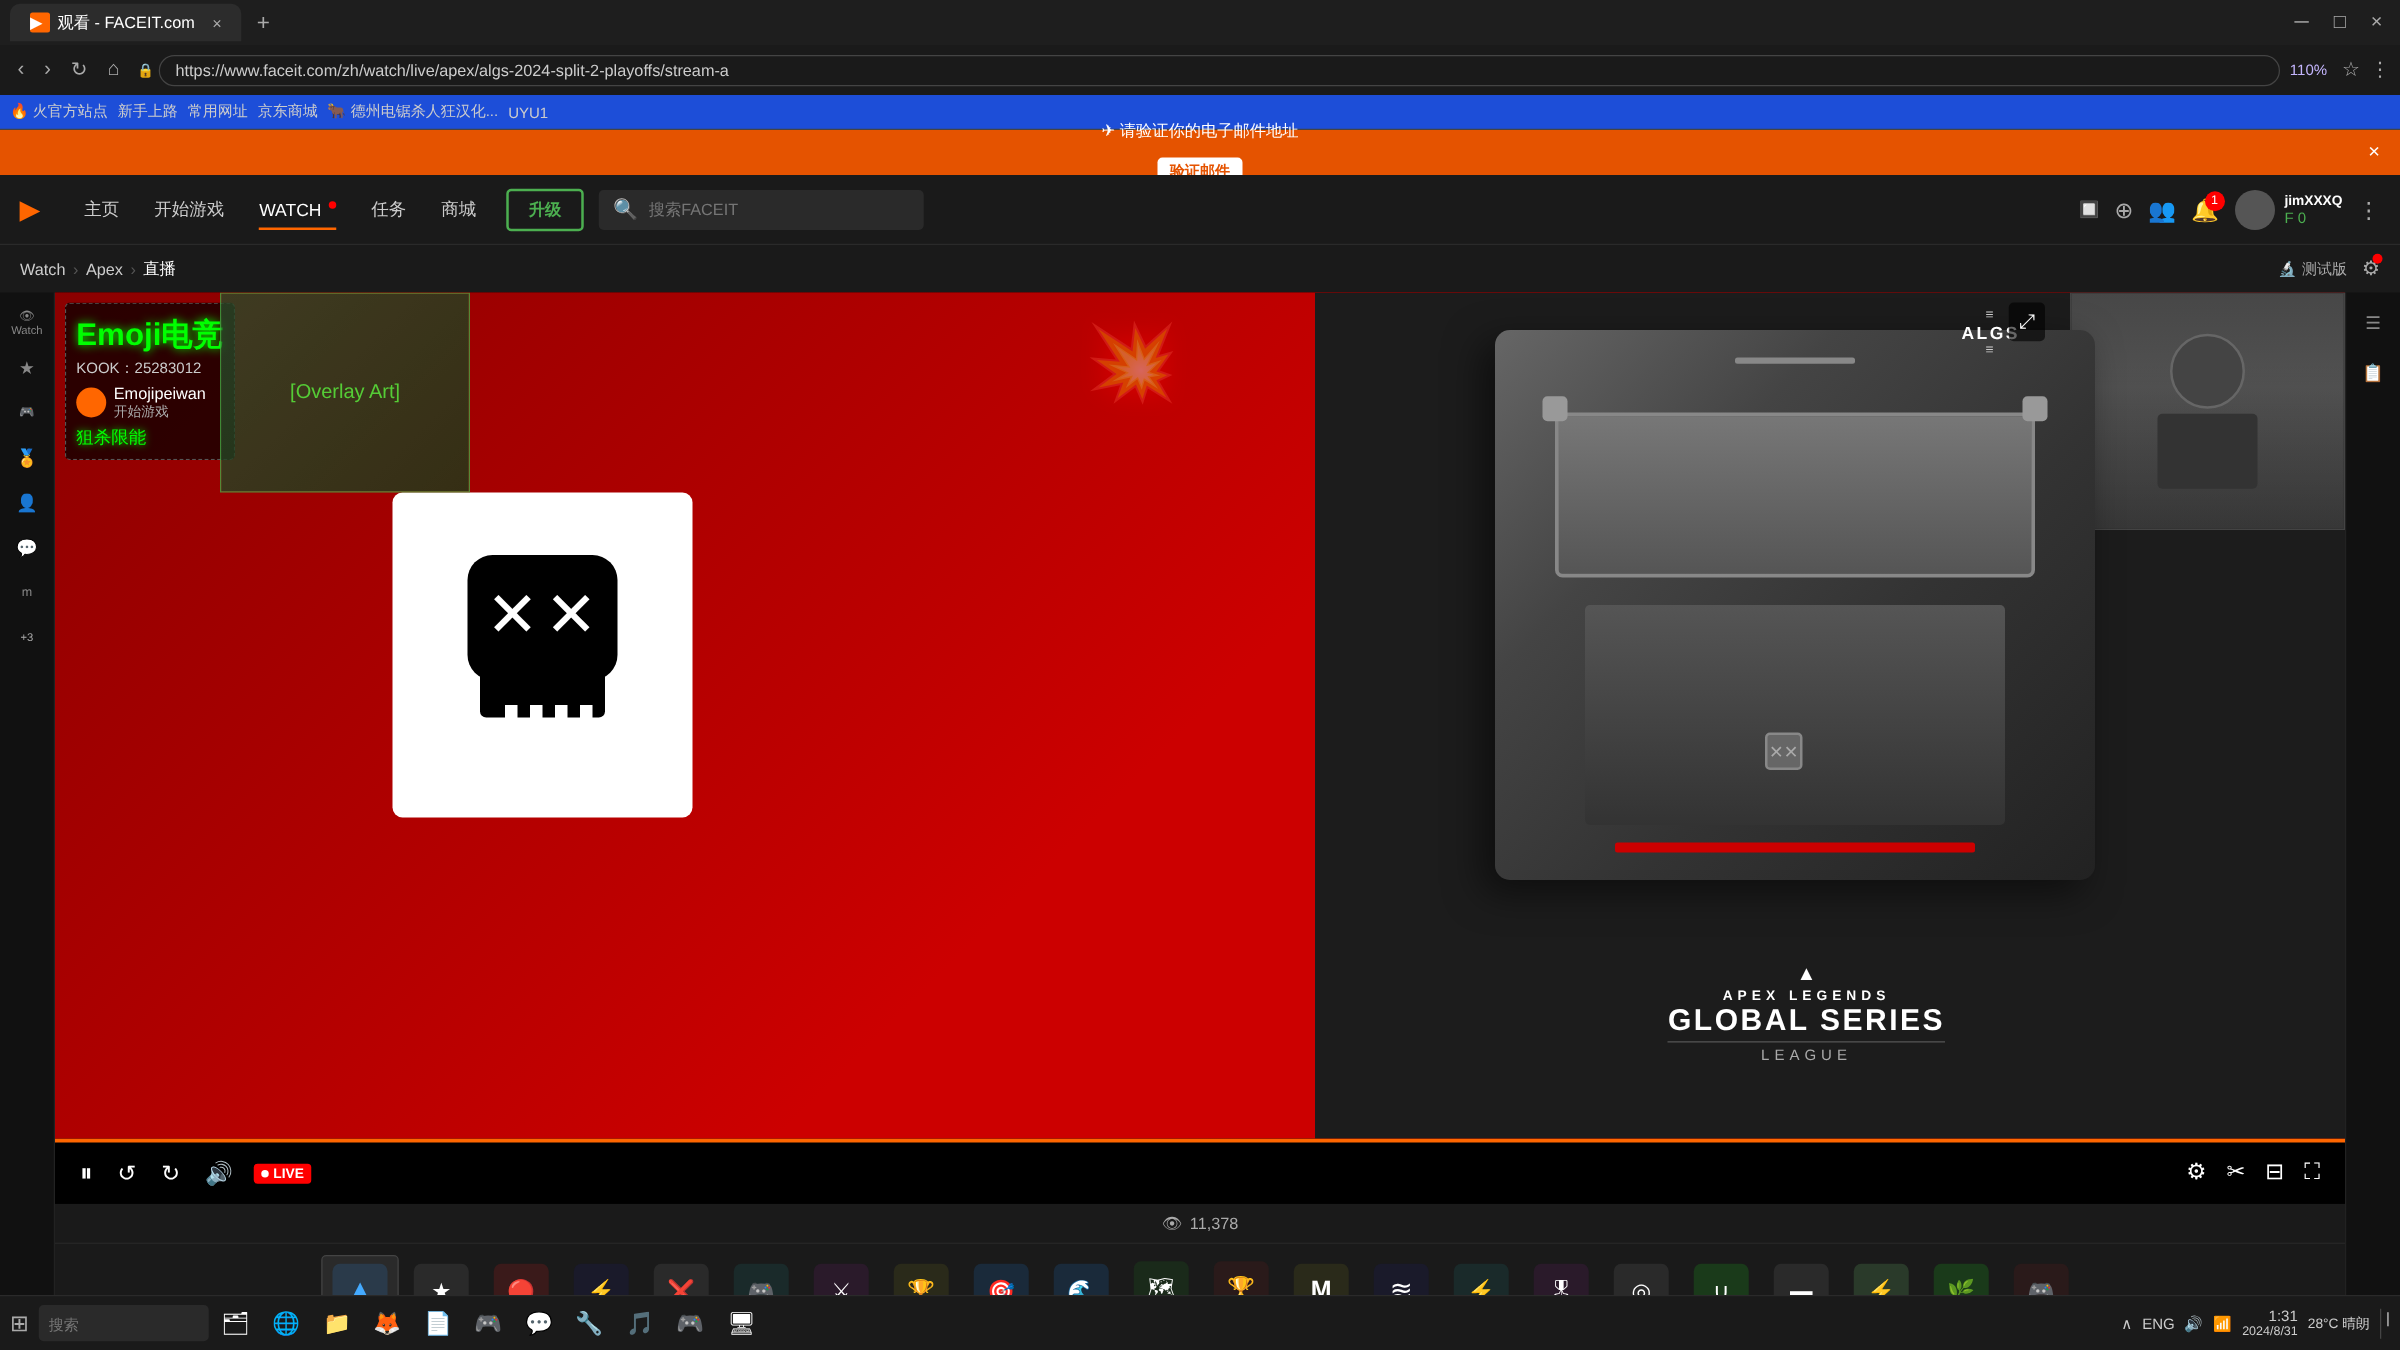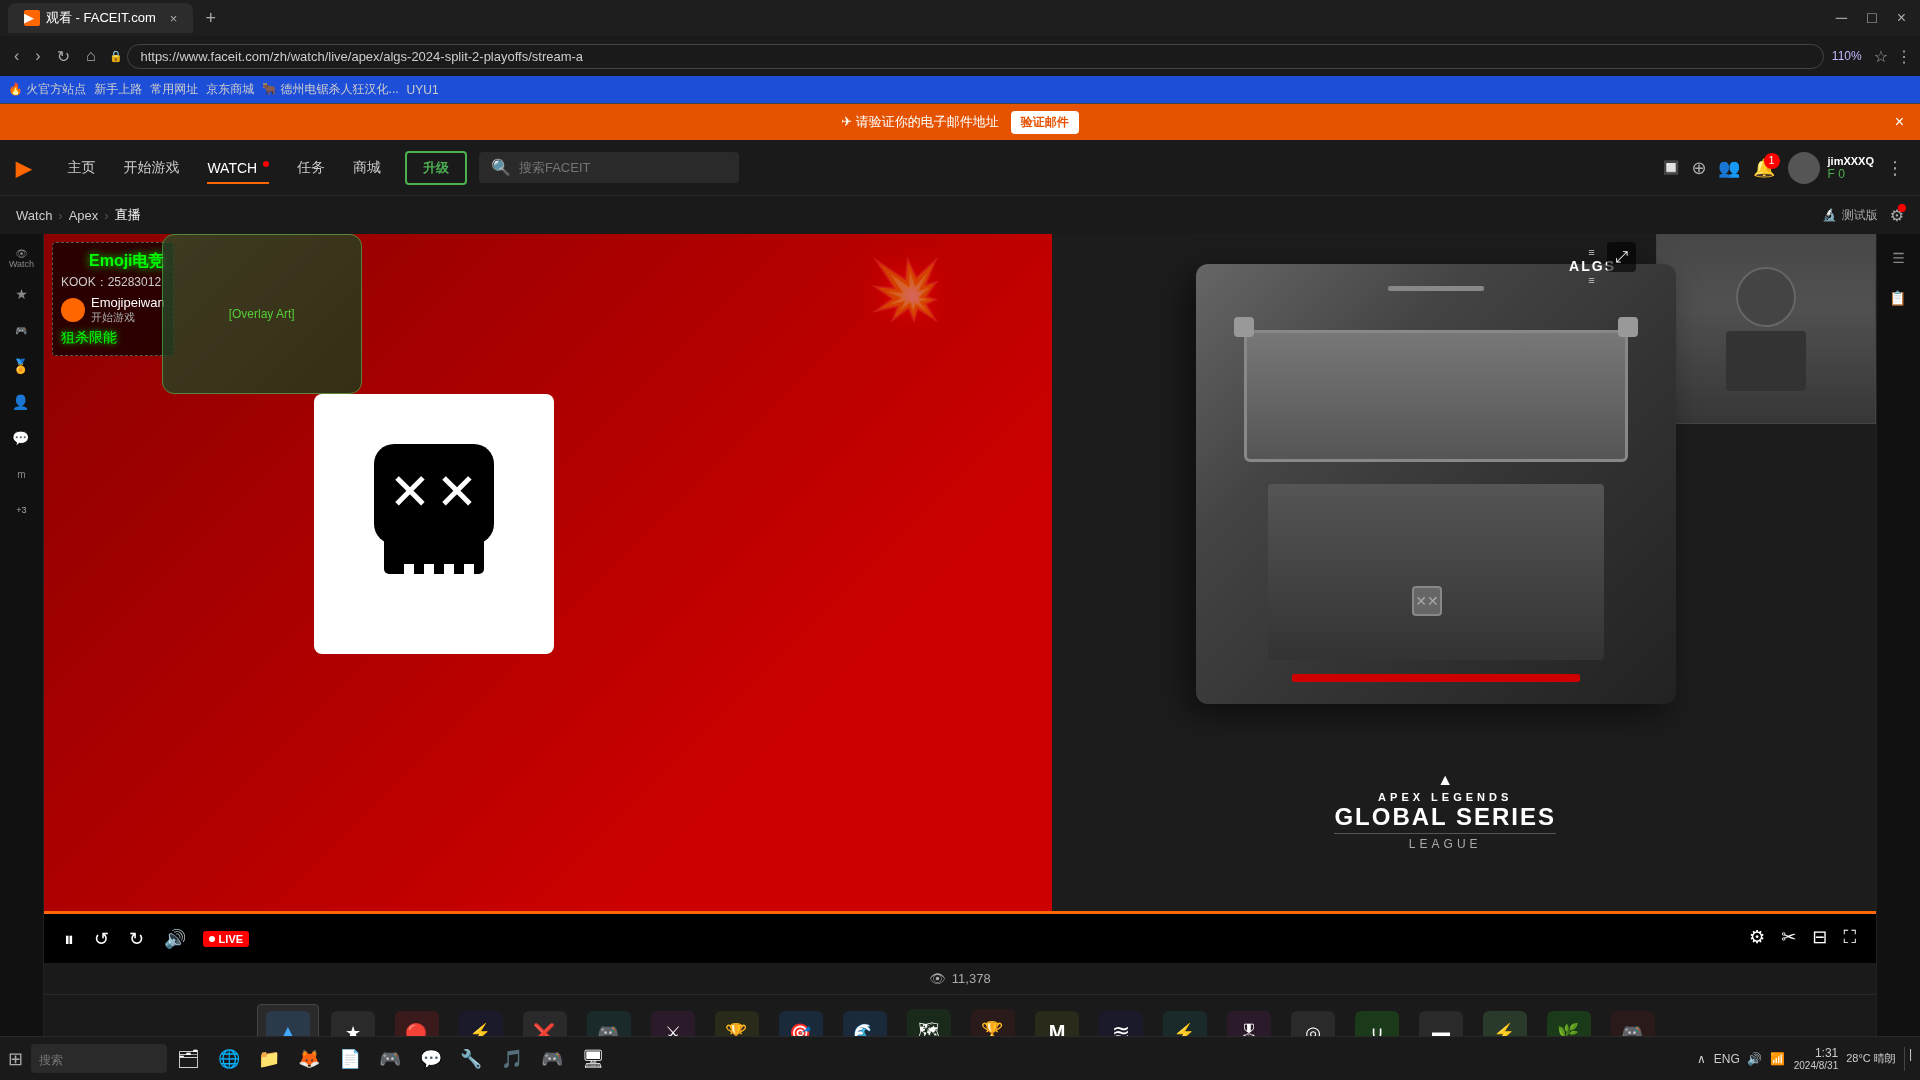--- a/index.html
+++ b/index.html
@@ -9,21 +9,21 @@
     .tab-active { background: #2c2c2c; border-radius: 8px 8px 0 0; padding: 6px 16px; display: flex; align-items: center; gap: 6px; font-size: 13px; color: #fff; }
     .tab-close { margin-left: 8px; color: #aaa; cursor: pointer; }
     .tab-new { background: none; border: none; color: #aaa; font-size: 18px; cursor: pointer; padding: 0 8px; }
     .nav-btn { background: none; border: none; color: #aaa; font-size: 16px; cursor: pointer; padding: 4px 6px; border-radius: 4px; }
     .address-bar { flex: 1; background: #1a1a1a; border: 1px solid #444; border-radius: 20px; padding: 4px 12px; color: #ccc; font-size: 13px; }
     .browser-toolbar { display: flex; align-items: center; padding: 4px 8px; gap: 4px; height: 40px; }
     .bookmarks-bar { display: flex; align-items: center; padding: 2px 8px; height: 28px; gap: 8px; background: #1d4ed8; border-bottom: 1px solid #444; overflow: hidden; }
     .bookmark-item { font-size: 12px; color: #ccc; cursor: pointer; white-space: nowrap; display: flex; align-items: center; gap: 3px; }
 
     
-    .notif-bar { background: #e55300; color: #fff; text-align: center; padding: 6px; font-size: 13px; display: flex; align-items: center; justify-content: center; gap: 12px; height: 36px; }
+    .notif-bar { background: #e55300; color: #fff; text-align: center; padding: 6px; font-size: 13px; display: flex; align-items: center; justify-content: center; gap: 12px; height: 36px; flex-direction: column; }
     .notif-btn { background: #fff; color: #e55300; border: none; padding: 3px 10px; border-radius: 4px; cursor: pointer; font-size: 12px; font-weight: bold; }
     .notif-close { position: absolute; right: 16px; color: #fff; cursor: pointer; font-size: 16px; }
 
     
     .app-header { background: #1a1a1a; display: flex; align-items: center; padding: 0 16px; height: 56px; border-bottom: 1px solid #2a2a2a; position: relative; }
     .logo { color: #ff6600; font-size: 24px; font-weight: 900; margin-right: 24px; }
     .nav-links { display: flex; align-items: center; gap: 4px; }
     .nav-link { color: #ccc; padding: 8px 12px; font-size: 14px; cursor: pointer; border-radius: 4px; text-decoration: none; }
     .nav-link.watch { color: #fff; position: relative; }
     .nav-link.watch::after { content: ''; position: absolute; bottom: 0; left: 12px; right: 12px; height: 2px; background: #ff6600; }
@@ -55,21 +55,21 @@
     
     .left-sidebar { width: 44px; background: #111; display: flex; flex-direction: column; align-items: center; padding: 8px 0; gap: 4px; border-right: 1px solid #222; flex-shrink: 0; }
     .sidebar-icon { width: 32px; height: 32px; display: flex; align-items: center; justify-content: center; color: #888; cursor: pointer; font-size: 14px; border-radius: 4px; }
 
     
     .video-area { flex: 1; position: relative; background: #000; display: flex; flex-direction: column; }
 
     
     .stream-overlay-info { position: absolute; top: 0; left: 0; z-index: 10; padding: 8px; }
     .stream-card { background: rgba(0,0,0,0.7); border: 1px dashed #555; padding: 8px; border-radius: 4px; max-width: 220px; }
-    .stream-title { color: #00ff00; font-size: 16px; font-weight: bold; text-shadow: 0 0 8px #00ff00; margin-left: 28px; }
+    .stream-title { color: #00ff00; font-size: 25px; font-weight: bold; text-shadow: 0 0 8px #00ff00; }
     .stream-kook { color: #ccc; font-size: 12px; margin-top: 2px; }
     .stream-host { display: flex; align-items: center; gap: 6px; margin-top: 4px; }
     .host-avatar { width: 24px; height: 24px; background: #ff6600; border-radius: 50%; }
     .stream-tag { color: #00ff00; font-size: 14px; margin-top: 4px; font-weight: normal; text-shadow: 0 0 6px #00ff00; }
 
     
     .video-player { flex: 1; position: relative; background: linear-gradient(135deg, #8b0000 0%, #cc0000 50%, #1a1a1a 100%); overflow: hidden; }
 
     
     .pip-camera { position: absolute; top: 0; right: 0; width: 220px; height: 190px; background: #2a2a2a; border: 1px solid #444; overflow: hidden; }
@@ -277,21 +277,21 @@
             <div class="host-avatar" style="background:#ff6600; width:24px; height:24px; border-radius:50%;"></div>
             <div>
               <div style="color:#fff; font-size:13px;">Emojipeiwan</div>
               <div style="color:#aaa; font-size:11px;">开始游戏</div>
             </div>
           </div>
           <div class="stream-tag">狙杀限能</div>
         </div>
 
         <div style="position:absolute; top:0; right:-180px; width:200px; height:160px; z-index:10;">
-          <div style="width:100%; height:100%; background: linear-gradient(135deg, #2a4a2a 0%, #1a3a1a 100%); border-radius:12px; display:flex; align-items:center; justify-content:center; color:#4f4; font-size:12px; border:1px solid #4a4; opacity:0.8;">
+          <div style="width:100%; height:100%; background: linear-gradient(135deg, #2a4a2a 0%, #1a3a1a 100%); border-radius:0; display:flex; align-items:center; justify-content:center; color:#4f4; font-size:16px; border:1px solid #4a4; opacity:0.8;">
             [Overlay Art]
           </div>
         </div>
       </div>
 
       <div class="pip-camera">
         <div style="width:100%; height:100%; background: linear-gradient(180deg, #3a3a3a 30%, #2a2a2a 100%); display:flex; align-items:center; justify-content:center; position:relative;">
 
           <div style="position:absolute; inset:0; background: linear-gradient(180deg, #666 0%, #888 40%, #555 100%); opacity:0.3;"></div>
 

